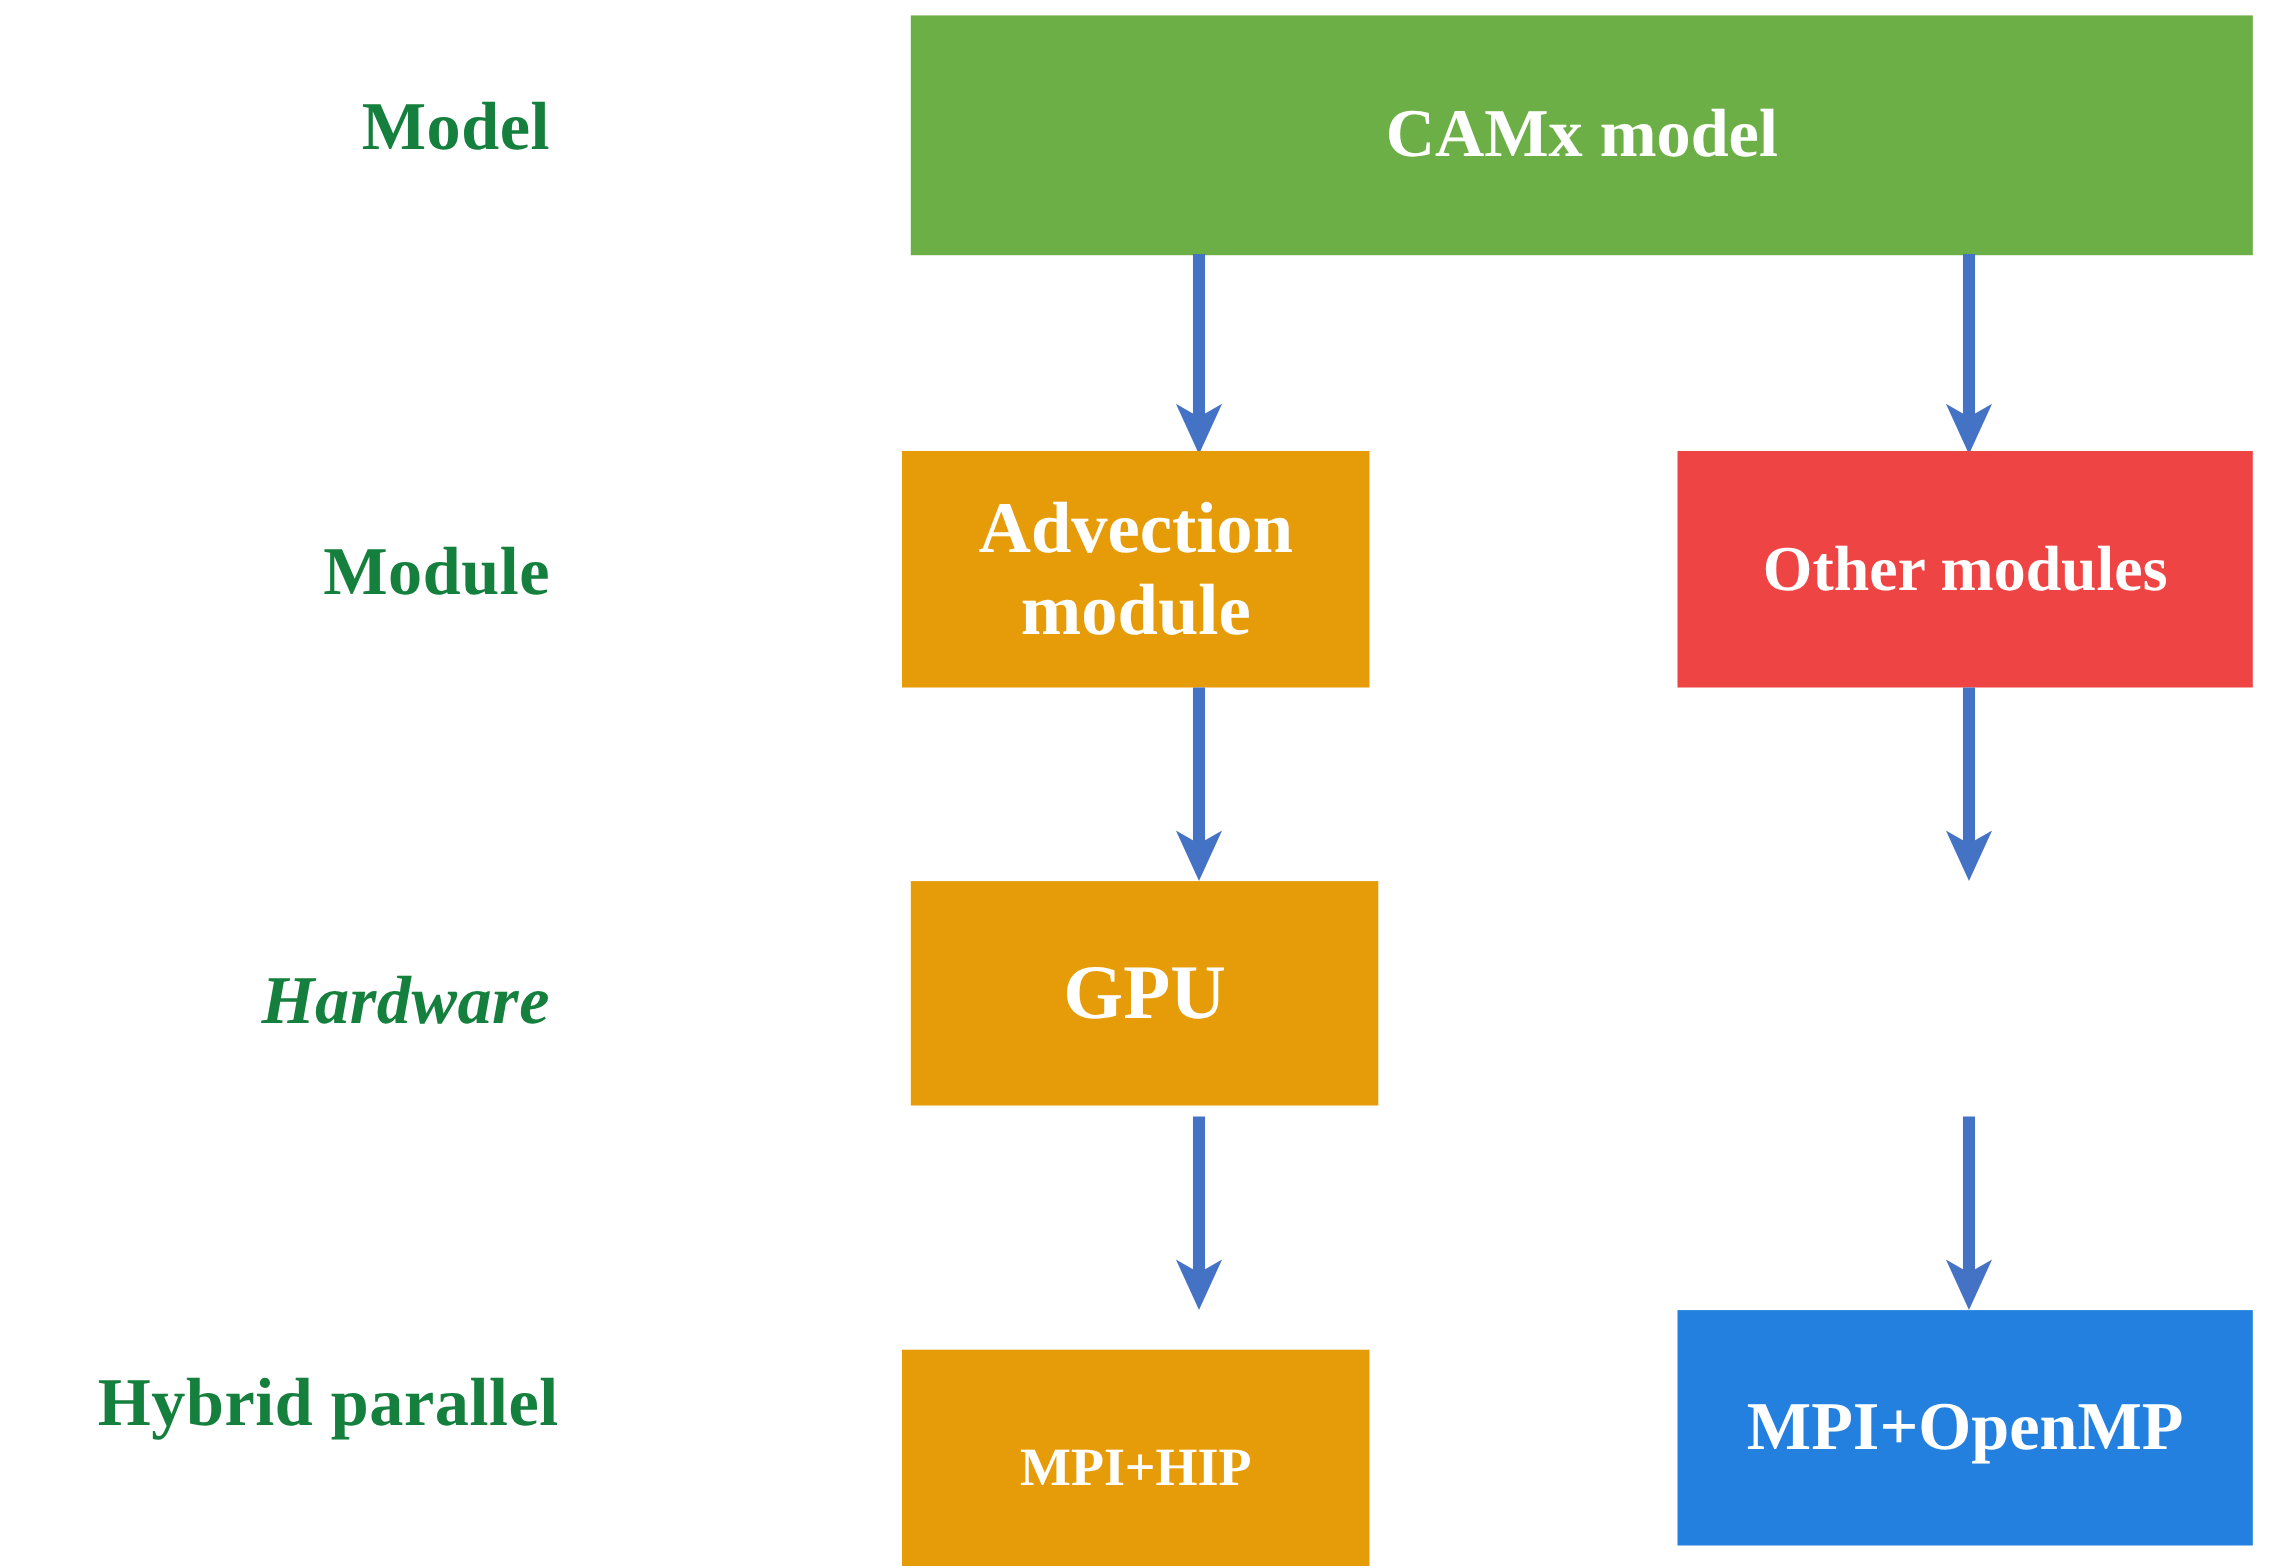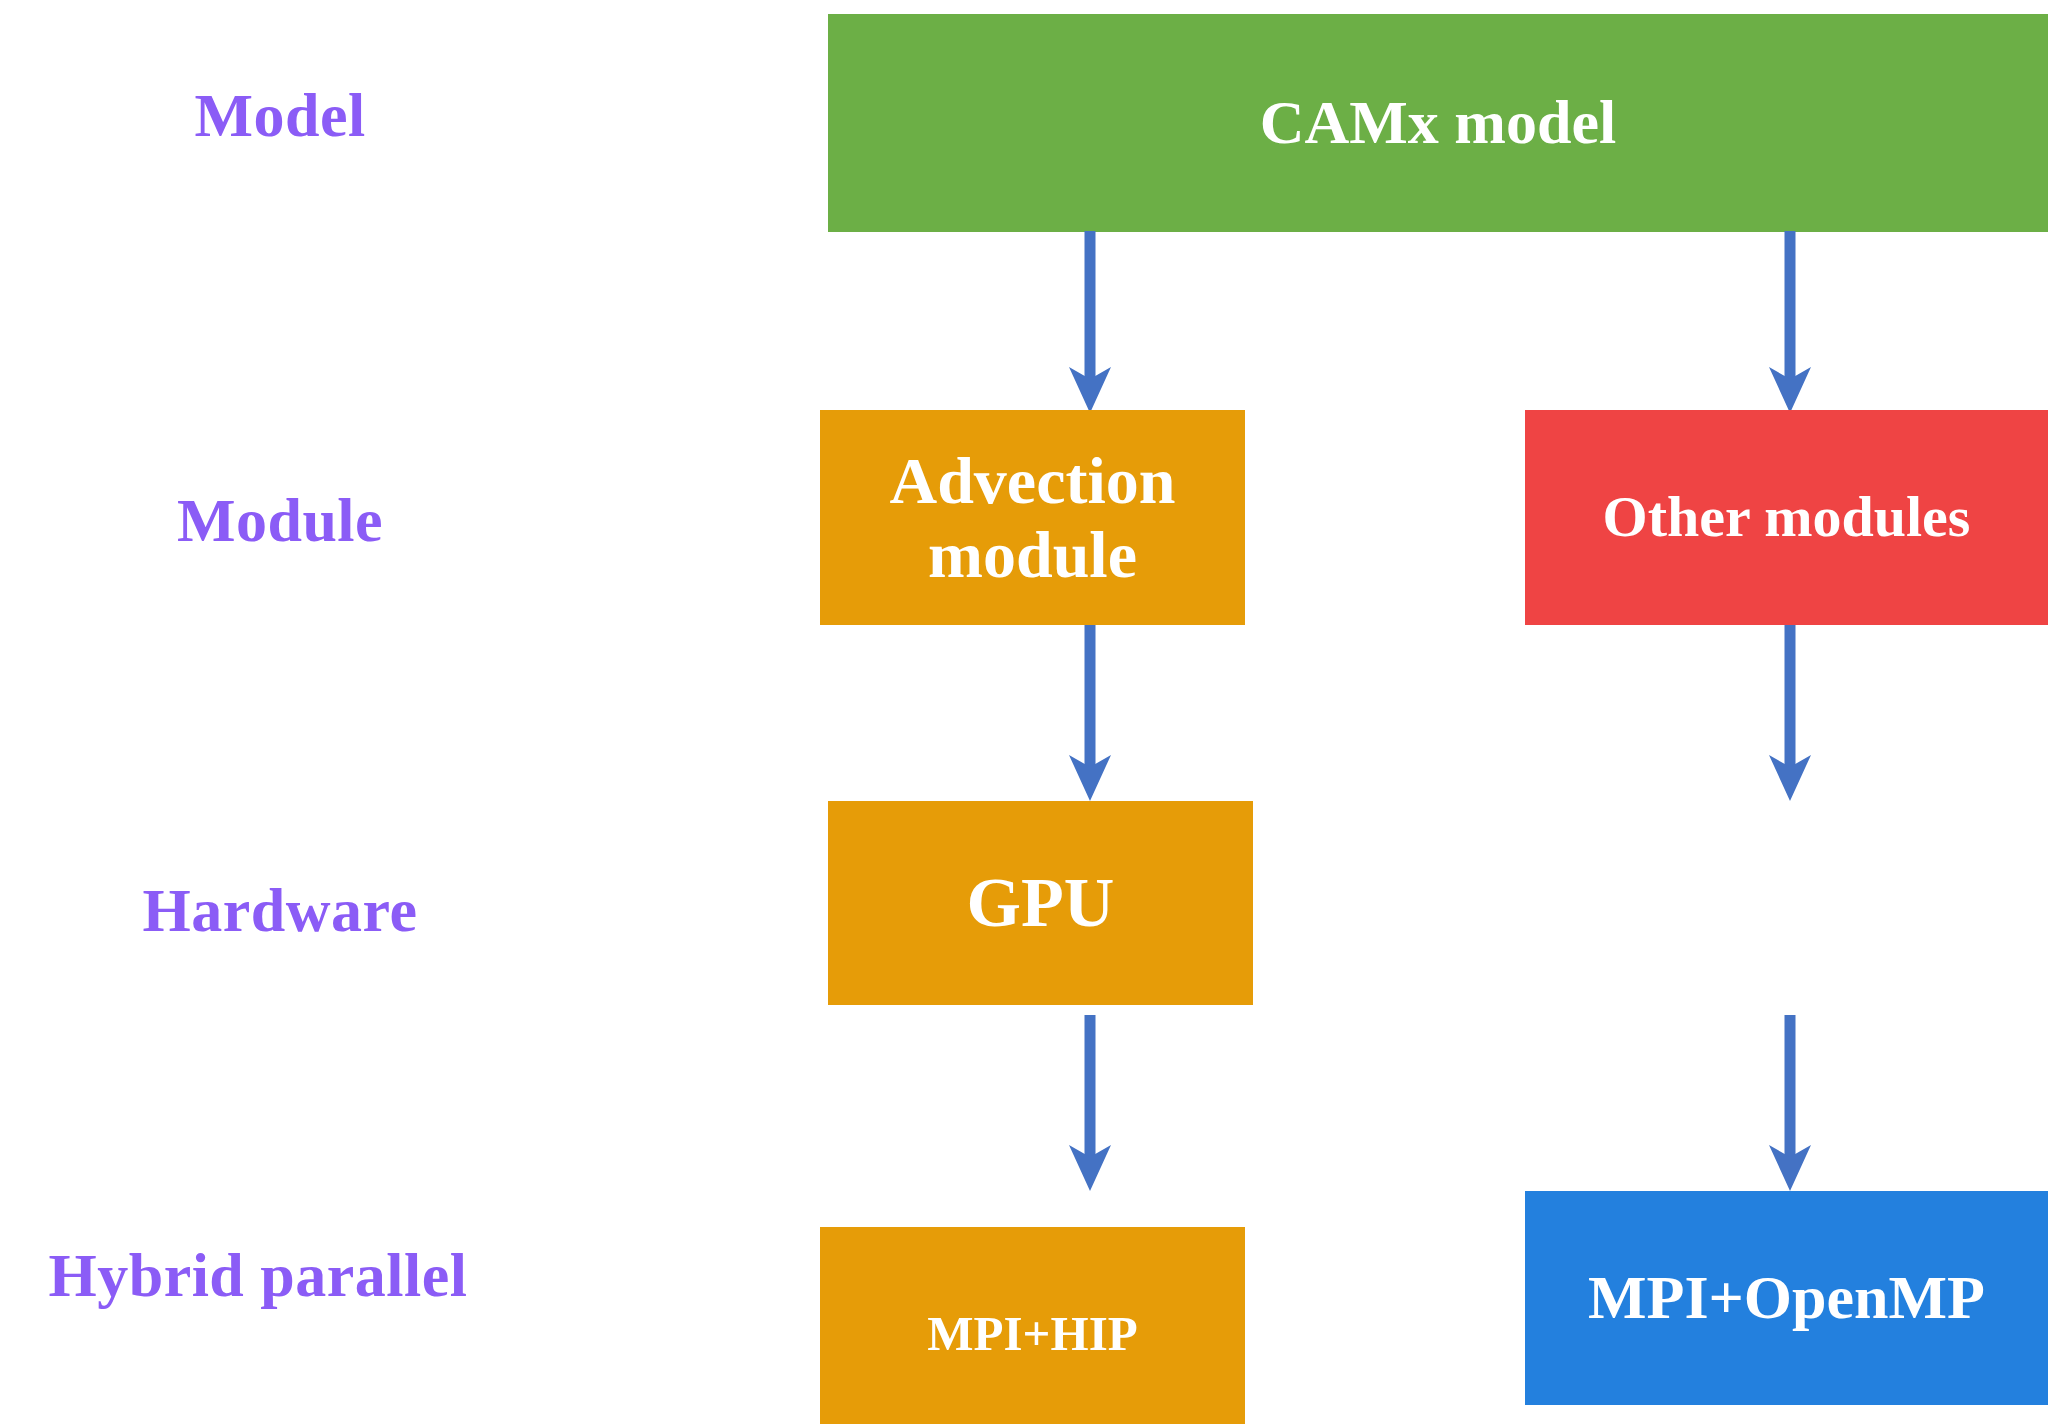--- a/index.html
+++ b/index.html
@@ -14,22 +14,22 @@
     background: #ffffff;
     overflow: hidden;
     font-family: "Liberation Serif", "DejaVu Serif", serif;
   }
 
   
   .row-label {
     position: absolute;
     display: flex;
     align-items: center;
-    justify-content: center;
-    color: #8b5cf6;
+    justify-content: flex-end;
+    color: #15803d;
     font-weight: bold;
     font-family: "Liberation Serif", "DejaVu Serif", serif;
     white-space: nowrap;
     letter-spacing: 0.5px;
   }
 
   
   .flow-box {
     position: absolute;
     display: flex;
@@ -61,21 +61,21 @@
 <div id="canvas">
 
   <div class="row-label" style="left:60px; top:40px; width:440px; height:150px; font-size:62px;">
     <span>Model</span>
   </div>
 
   <div class="row-label" style="left:60px; top:445px; width:440px; height:150px; font-size:62px;">
     <span>Module</span>
   </div>
 
-  <div class="row-label" style="left:60px; top:835px; width:440px; height:150px; font-size:62px;">
+  <div class="row-label" style="left:60px; top:835px; width:440px; height:150px; font-size:62px;font-style:italic;">
     <span>Hardware</span>
   </div>
 
   <div class="row-label" style="left:8px; top:1200px; width:500px; height:150px; font-size:62px;">
     <span>Hybrid parallel</span>
   </div>
 
   <div class="flow-box" style="left:828px; top:14px; width:1220px; height:218px; background:#6CAF46; font-size:62px;">
     <span>CAMx model</span>
   </div>

